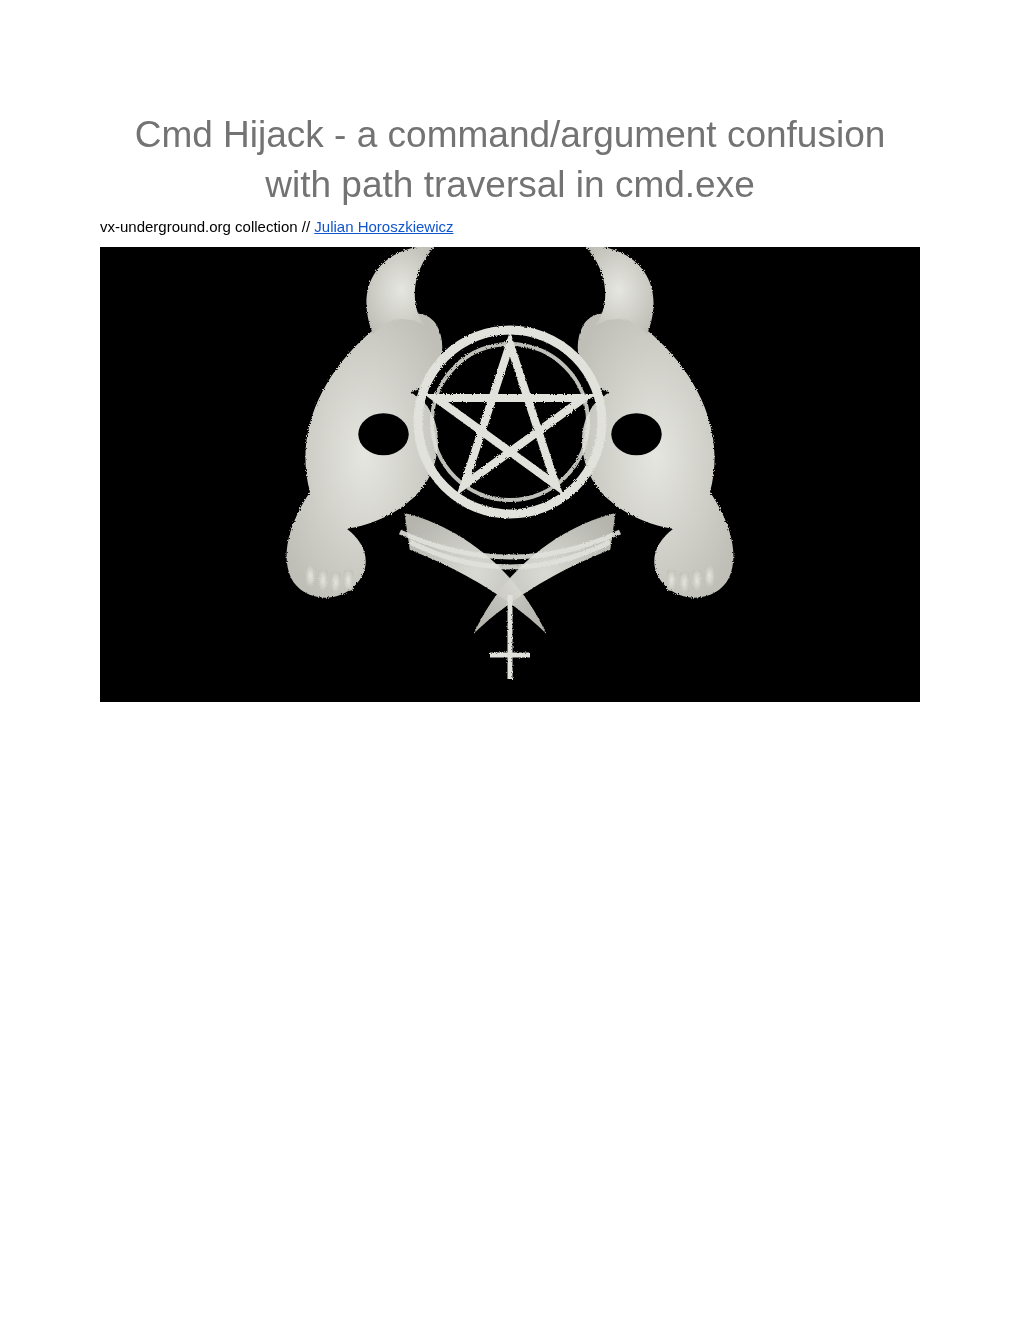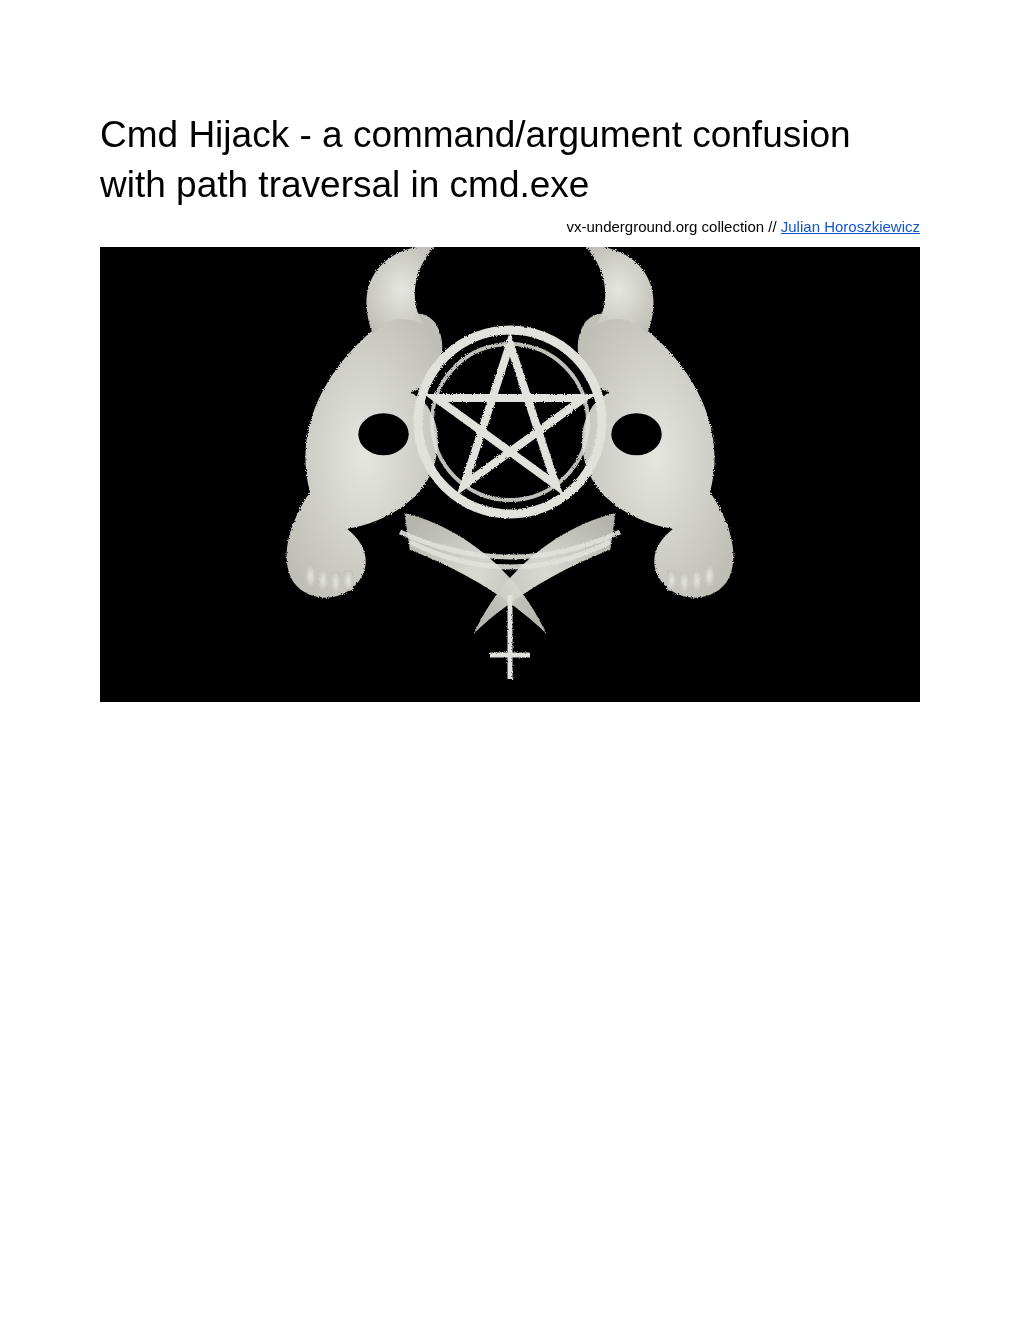--- a/index.html
+++ b/index.html
@@ -6,26 +6,27 @@
     body {
       width: 1020px;
       height: 1320px;
       background: #ffffff;
       font-family: Arial, Helvetica, sans-serif;
       padding: 110px 100px 0 100px;
     }
     .title {
       font-size: 37px;
       font-weight: 400;
-      color: #000000;
+      text-align: center;
+      color: #737373;
       line-height: 1.35;
       margin-bottom: 8px;
     }
     .byline {
-      text-align: right;
+      text-align: left;
       font-size: 15px;
       color: #000;
       margin-bottom: 12px;
     }
     .byline a {
       color: #1155cc;
       text-decoration: underline;
     }
     .hero {
       width: 820px;

